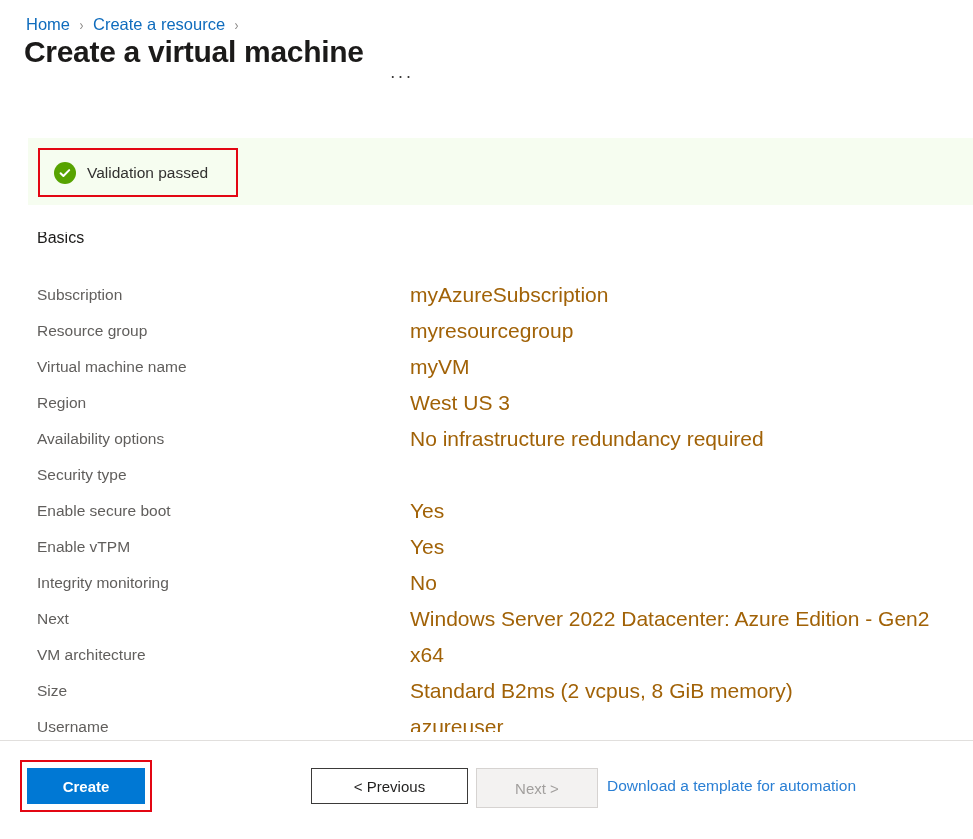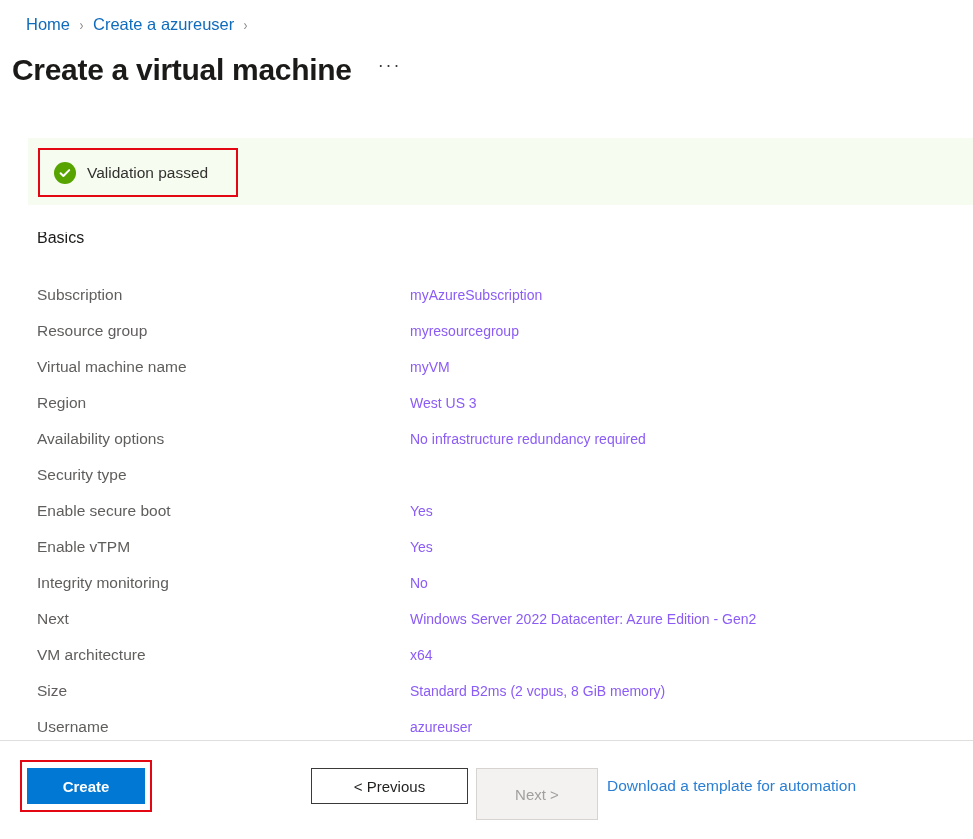--- a/index.html
+++ b/index.html
@@ -39,24 +39,24 @@
     font-size: 15px;
     margin: 0 9px;
     font-weight: 300;
     display: inline-block;
     transform: scaleX(0.8);
   }
 
   
   .title-row {
     position: absolute;
-    left: 12px;
+    left: 24px;
     top: 48px;
     display: flex;
-    align-items: center;
+    align-items: flex-end;
     height: 44px;
   }
   .page-title {
     font-size: 30px;
     font-weight: bold;
     letter-spacing: -0.3px;
     color: #1b1a19;
     line-height: 40px;
   }
   .ellipsis-menu {
@@ -141,22 +141,22 @@
     position: absolute;
     left: 37px;
     top: 0;
     font-size: 15.5px;
     color: #605e5c;
   }
   .kv-val {
     position: absolute;
     left: 410px;
     top: 0;
-    font-size: 14px;
-    color: #8b5cf6;
+    font-size: 21px;
+    color: #a16207;
   }
 
   
   .footer-sep {
     position: absolute;
     left: 0;
     top: 740px;
     width: 973px;
     height: 1px;
     background: #e1dfdd;
@@ -204,21 +204,21 @@
     font-family: "Liberation Sans", sans-serif;
     font-size: 15px;
     cursor: pointer;
     padding: 8px;
   }
   .btn-next {
     position: absolute;
     left: 476px;
     top: 27px;
     width: 122px;
-    height: 52px;
+    height: 40px;
     background: #f3f2f1;
     color: #a19f9d;
     border: 1px solid #d6d3d1;
     font-family: "Liberation Sans", sans-serif;
     font-size: 15px;
     cursor: default;
     padding: 0;
   }
   .link-template {
     position: absolute;
@@ -232,21 +232,21 @@
     cursor: pointer;
     white-space: nowrap;
   }
 </style>
 </head>
 <body>
 
 <nav class="breadcrumb">
   <a class="crumb-link">Home</a>
   <span class="crumb-sep">›</span>
-  <a class="crumb-link">Create a azureuser</a>
+  <a class="crumb-link">Create a resource</a>
   <span class="crumb-sep">›</span>
 </nav>
 
 <div class="title-row">
   <h1 class="page-title">Create a virtual machine</h1>
   <span class="ellipsis-menu">···</span>
 </div>
 
 <div class="validation-banner">
   <div class="validation-highlight">

